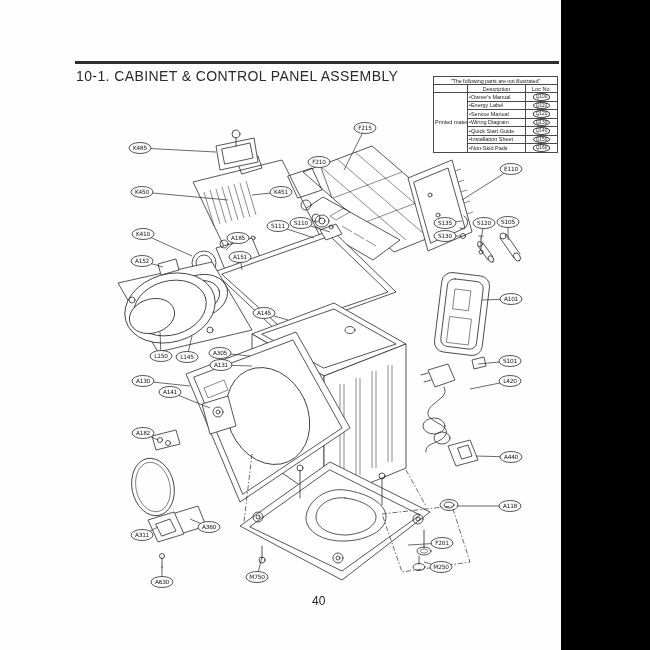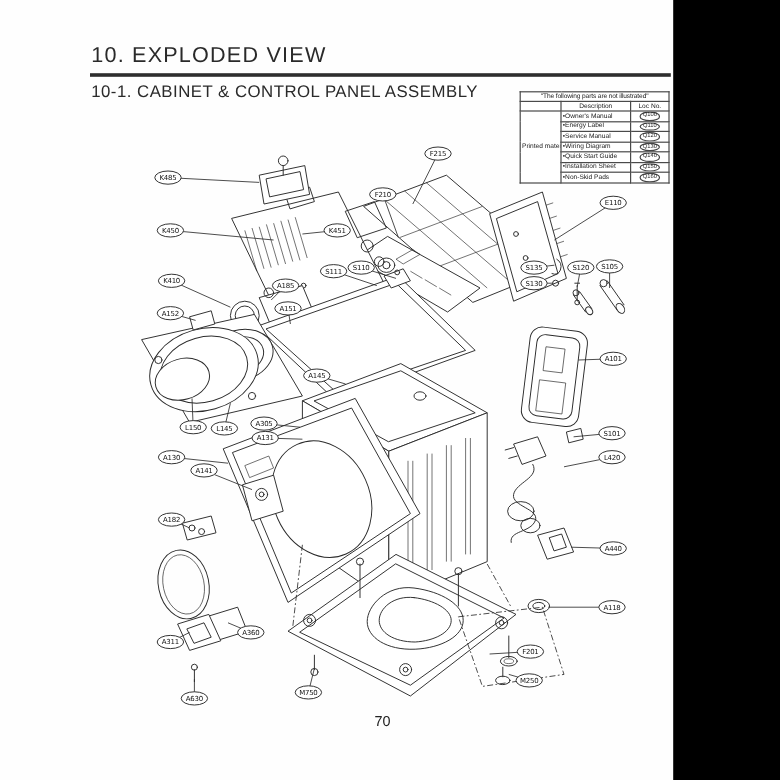--- a/index.html
+++ b/index.html
@@ -28,21 +28,20 @@
   .fw{fill:#fff;stroke:#2b2b2b;stroke-width:.8;stroke-linejoin:round}
   .thin{fill:none;stroke:#2b2b2b;stroke-width:.55}
   .dash{fill:none;stroke:#2b2b2b;stroke-width:.7;stroke-dasharray:5 2 1.5 2}
   .callout-text{font-family:"DejaVu Sans",sans-serif;font-size:5.8px;fill:#111;letter-spacing:-.2px}
 </style>
 </head>
 <body>
 
 <div class="page">
 
-  <div class="title">10. EXPLODED VIEW</div>
   <div class="rule"></div>
   <div class="subtitle">10-1. CABINET  &amp; CONTROL PANEL ASSEMBLY</div>
 
   <table class="notillus">
     <colgroup>
         <col class="c1">
         <col class="c2">
         <col class="c3">
       </colgroup>
     <tbody>
@@ -455,15 +454,15 @@
           <text x="162" y="584" text-anchor="middle" class="callout-text">A630</text>
         </g>
         <g>
           <line x1="257" y1="577" x2="262" y2="557" stroke="#2b2b2b" stroke-width="0.7"></line>
           <ellipse cx="257" cy="577" rx="11" ry="5.5" fill="#fff" stroke="#2b2b2b" stroke-width="0.8"></ellipse>
           <text x="257" y="579" text-anchor="middle" class="callout-text">M750</text>
         </g>
       </g>
   </svg>
 
-  <div class="pageno">70</div>
+  <div class="pageno">40</div>
   <div class="black-band"></div>
 </div>
 
 </body></html>

